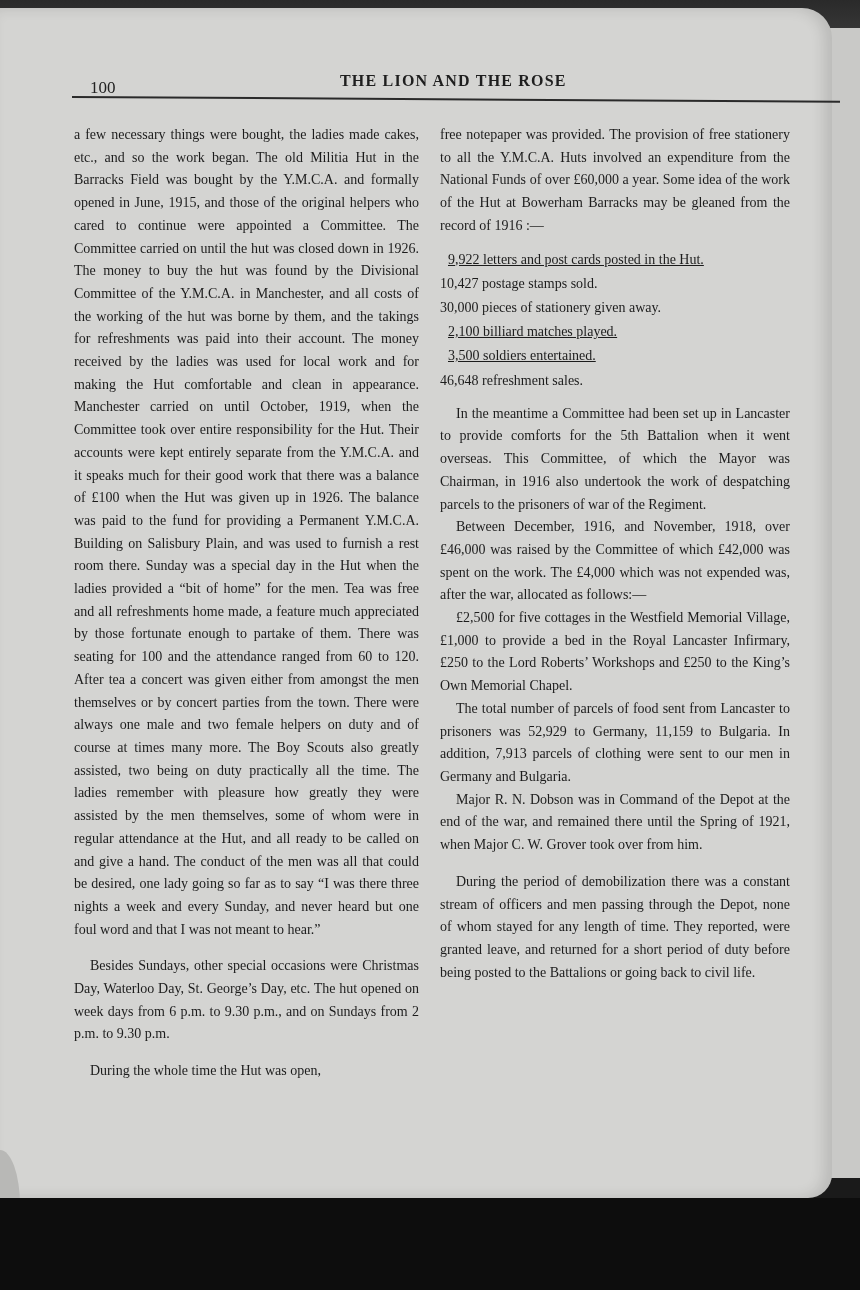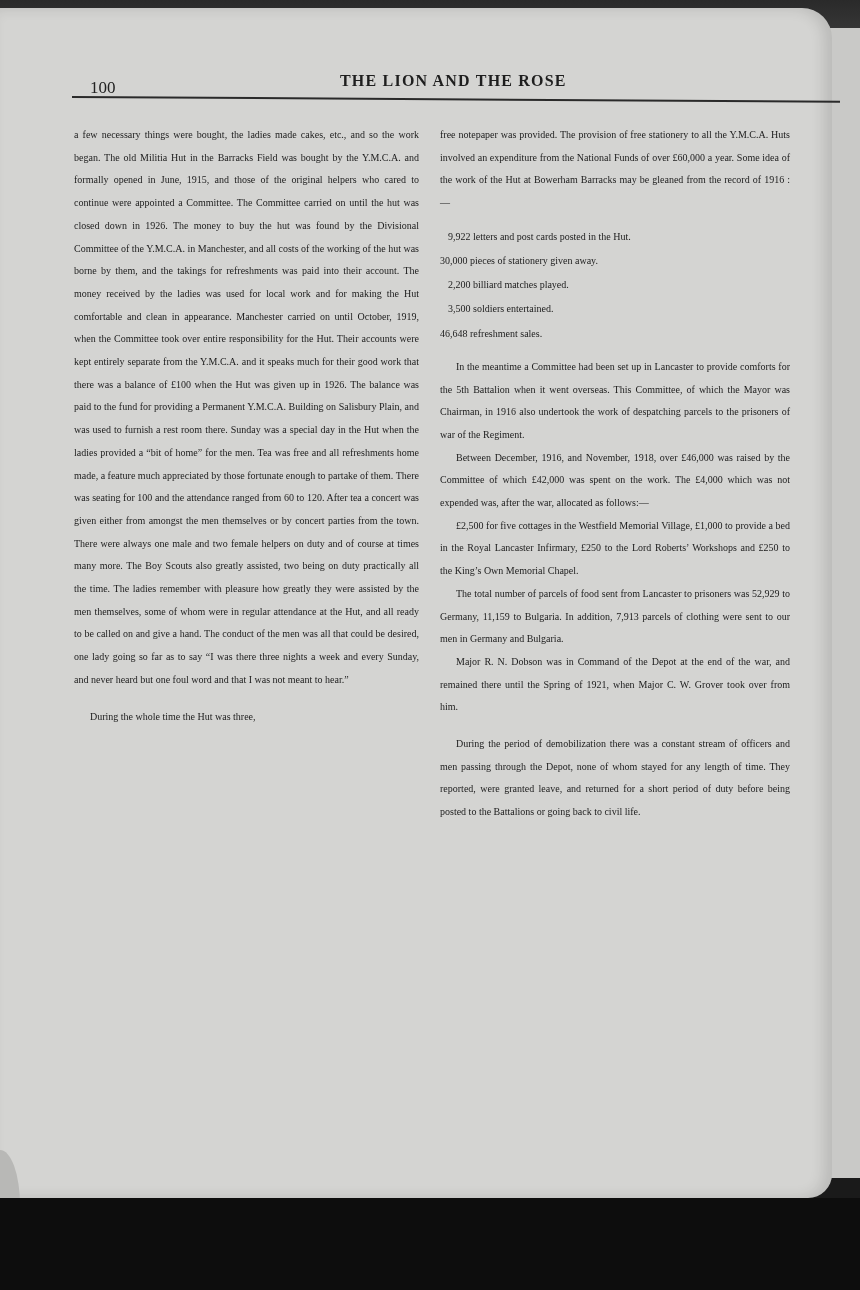--- a/index.html
+++ b/index.html
@@ -22,56 +22,58 @@
       border-radius:50%; background:#b8b8b6; }
     .bottom-dark { position:absolute; left:0; top:1198px; width:860px; height:92px; background:#0d0d0d; }
 
     .header { position:absolute; left:70px; top:72px; width:770px; height:30px; }
     .page-number { position:absolute; left:20px; top:6px; font-size:17px; color:#222; }
     .running-title { position:absolute; left:270px; top:0px; font-size:16px; font-weight:bold;
       letter-spacing:1.2px; color:#1e1e1e;text-align:center; }
     .header-rule { position:absolute; left:72px; top:96px; width:768px; height:2px; background:#2a2a2a;
       transform:rotate(0.35deg); transform-origin:left; }
 
-    .col { position:absolute; top:124px; color:#1c1c1c; font-size:10px; line-height:22.7px; text-align:justify; }
+    .col { position:absolute; top:124px; color:#1c1c1c; font-size:14px; line-height:22.7px; text-align:justify; }
     .col-left { left:74px; width:345px; }
     .col-right { left:440px; width:350px; }
     .col p { margin:0; }
     .col p.indent { text-indent:16px; }
     .col p.first { text-indent:0; }
     .stat-list { margin:10px 0 10px 0; padding:0; list-style:none; }
     .stat-list li { margin:0; line-height:24.2px; }
-    .stat-list li.pad { padding-left:8px; }
+    .stat-list li.pad { padding-left:8px;text-decoration:underline; }
   </style>
 </head>
 <body>
 
 <div class="top-shadow"></div>
 <div class="right-page"></div>
 <div class="page"></div>
 <div class="page-curl"></div>
 <div class="bottom-dark"></div>
 
 <div class="header">
   <span class="page-number">100</span>
   <span class="running-title">THE LION AND THE ROSE</span>
 </div>
 <div class="header-rule"></div>
 
 <div class="col col-left">
   <p class="first">a few necessary things were bought, the ladies made cakes, etc., and so the work began. The old Militia Hut in the Barracks Field was bought by the Y.M.C.A. and formally opened in June, 1915, and those of the original helpers who cared to continue were appointed a Committee. The Committee carried on until the hut was closed down in 1926. The money to buy the hut was found by the Divisional Committee of the Y.M.C.A. in Manchester, and all costs of the working of the hut was borne by them, and the takings for refreshments was paid into their account. The money received by the ladies was used for local work and for making the Hut comfortable and clean in appearance. Manchester carried on until October, 1919, when the Committee took over entire responsibility for the Hut. Their accounts were kept entirely separate from the Y.M.C.A. and it speaks much for their good work that there was a balance of £100 when the Hut was given up in 1926. The balance was paid to the fund for providing a Permanent Y.M.C.A. Building on Salisbury Plain, and was used to furnish a rest room there. Sunday was a special day in the Hut when the ladies provided a “bit of home” for the men. Tea was free and all refreshments home made, a feature much appreciated by those fortunate enough to partake of them. There was seating for 100 and the attendance ranged from 60 to 120. After tea a concert was given either from amongst the men themselves or by concert parties from the town. There were always one male and two female helpers on duty and of course at times many more. The Boy Scouts also greatly assisted, two being on duty practically all the time. The ladies remember with pleasure how greatly they were assisted by the men themselves, some of whom were in regular attendance at the Hut, and all ready to be called on and give a hand. The conduct of the men was all that could be desired, one lady going so far as to say “I was there three nights a week and every Sunday, and never heard but one foul word and that I was not meant to hear.”</p>
-  <p class="indent" style="margin-top:14px">During the whole time the Hut was three,</p>
+  <p class="indent" style="margin-top:14px">Besides Sundays, other special occasions were Christmas Day, Waterloo Day, St. George’s Day, etc. The hut opened on week days from 6 p.m. to 9.30 p.m., and on Sundays from 2 p.m. to 9.30 p.m.</p>
+  <p class="indent" style="margin-top:14px">During the whole time the Hut was open,</p>
 </div>
 
 <div class="col col-right">
   <p class="first">free notepaper was provided. The provision of free stationery to all the Y.M.C.A. Huts involved an expenditure from the National Funds of over £60,000 a year. Some idea of the work of the Hut at Bowerham Barracks may be gleaned from the record of 1916 :—</p>
   <ul class="stat-list">
     <li class="pad">9,922 letters and post cards posted in the Hut.</li>
+    <li>10,427 postage stamps sold.</li>
     <li>30,000 pieces of stationery given away.</li>
-    <li class="pad">2,200 billiard matches played.</li>
+    <li class="pad">2,100 billiard matches played.</li>
     <li class="pad">3,500 soldiers entertained.</li>
     <li>46,648 refreshment sales.</li>
   </ul>
   <p class="indent">In the meantime a Committee had been set up in Lancaster to provide comforts for the 5th Battalion when it went overseas. This Committee, of which the Mayor was Chairman, in 1916 also undertook the work of despatching parcels to the prisoners of war of the Regiment.</p>
   <p class="indent">Between December, 1916, and November, 1918, over £46,000 was raised by the Committee of which £42,000 was spent on the work. The £4,000 which was not expended was, after the war, allocated as follows:—</p>
   <p class="indent">£2,500 for five cottages in the Westfield Memorial Village, £1,000 to provide a bed in the Royal Lancaster Infirmary, £250 to the Lord Roberts’ Workshops and £250 to the King’s Own Memorial Chapel.</p>
   <p class="indent">The total number of parcels of food sent from Lancaster to prisoners was 52,929 to Germany, 11,159 to Bulgaria. In addition, 7,913 parcels of clothing were sent to our men in Germany and Bulgaria.</p>
   <p class="indent">Major R. N. Dobson was in Command of the Depot at the end of the war, and remained there until the Spring of 1921, when Major C. W. Grover took over from him.</p>
   <p class="indent" style="margin-top:14px">During the period of demobilization there was a constant stream of officers and men passing through the Depot, none of whom stayed for any length of time. They reported, were granted leave, and returned for a short period of duty before being posted to the Battalions or going back to civil life.</p>
 </div>

